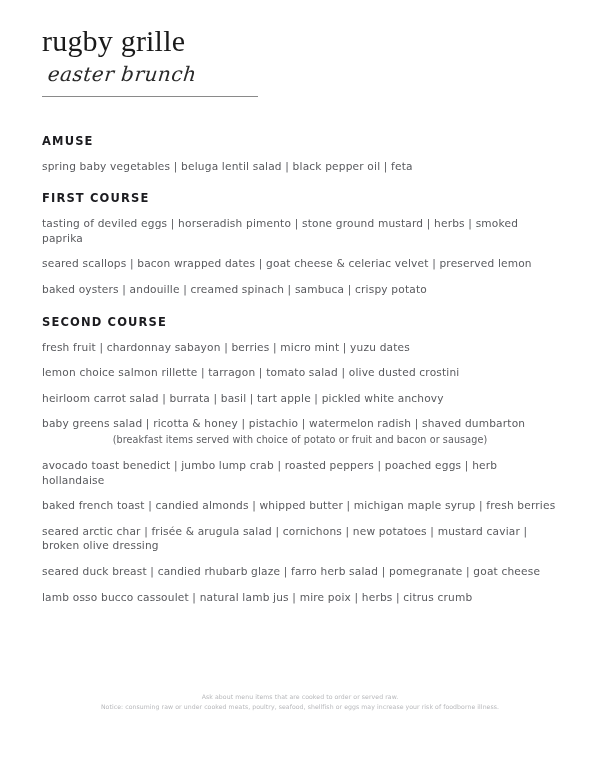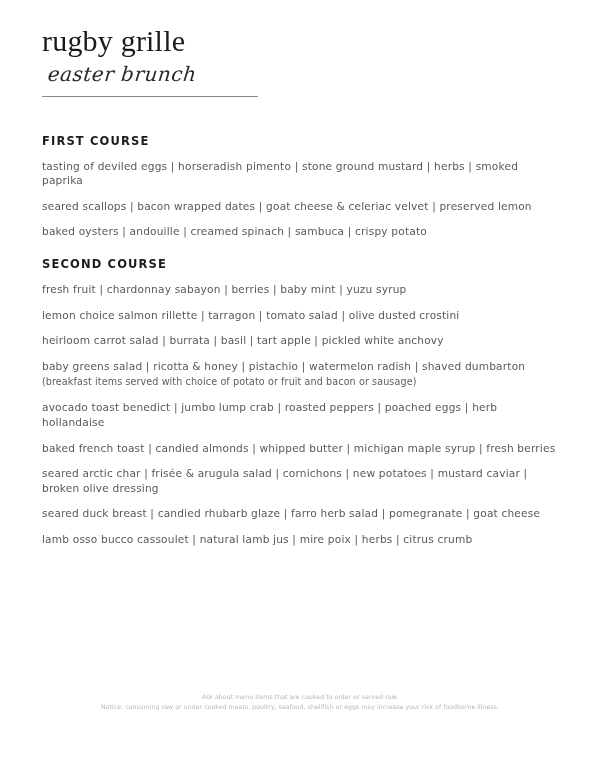--- a/index.html
+++ b/index.html
@@ -75,20 +75,21 @@
     padding-bottom: 0;
   }
   .section-subtitle {
     font-family: "DejaVu Sans", sans-serif;
     font-size: 9.6px;
     font-weight: 400;
     color: #5c5d61;
     letter-spacing: 0.1px;
     margin: 3px 0 0 0;
     line-height: 1.25;
+    text-align: center;
   }
   .item {
     font-family: "DejaVu Sans", sans-serif;
     font-size: 10.6px;
     font-weight: 400;
     color: #58595d;
     letter-spacing: 0.18px;
     line-height: 1.38;
     margin: 11px 0 0 0;
     max-width: 516px;
@@ -124,31 +125,35 @@
 <div class="page">
 
   <div class="header">
     <h1 class="brand-title">rugby grille</h1>
     <div class="brand-sub">easter brunch</div>
     <div class="header-rule"></div>
   </div>
 
   <div class="sections">
 
+    <div class="section">
+      <h2 class="section-heading">AMUSE</h2>
+      <p class="item">spring baby vegetables | beluga lentil salad | black pepper oil | feta</p>
+    </div>
 
     <div class="section">
       <h2 class="section-heading">FIRST COURSE</h2>
       <p class="item">tasting of deviled eggs | horseradish pimento | stone ground mustard | herbs | smoked paprika</p>
       <p class="item">seared scallops | bacon wrapped dates | goat cheese &amp; celeriac velvet | preserved lemon</p>
       <p class="item">baked oysters | andouille | creamed spinach | sambuca | crispy potato</p>
     </div>
 
     <div class="section">
       <h2 class="section-heading">SECOND COURSE</h2>
-      <p class="item">fresh fruit | chardonnay sabayon | berries | baby mint | yuzu syrup</p>
+      <p class="item">fresh fruit | chardonnay sabayon | berries | micro mint | yuzu dates</p>
       <p class="item">lemon choice salmon rillette | tarragon | tomato salad | olive dusted crostini</p>
       <p class="item">heirloom carrot salad | burrata | basil | tart apple | pickled white anchovy</p>
       <p class="item">baby greens salad | ricotta &amp; honey | pistachio | watermelon radish | shaved dumbarton</p>
     </div>
 
     <div class="section">
       <p class="section-subtitle">(breakfast items served with choice of potato or fruit and bacon or sausage)</p>
       <p class="item">avocado toast benedict | jumbo lump crab | roasted peppers | poached eggs | herb hollandaise</p>
       <p class="item">baked french toast | candied almonds | whipped butter | michigan maple syrup | fresh berries</p>
       <p class="item">seared arctic char | frisée &amp; arugula salad | cornichons | new potatoes | mustard caviar | broken olive dressing</p>

